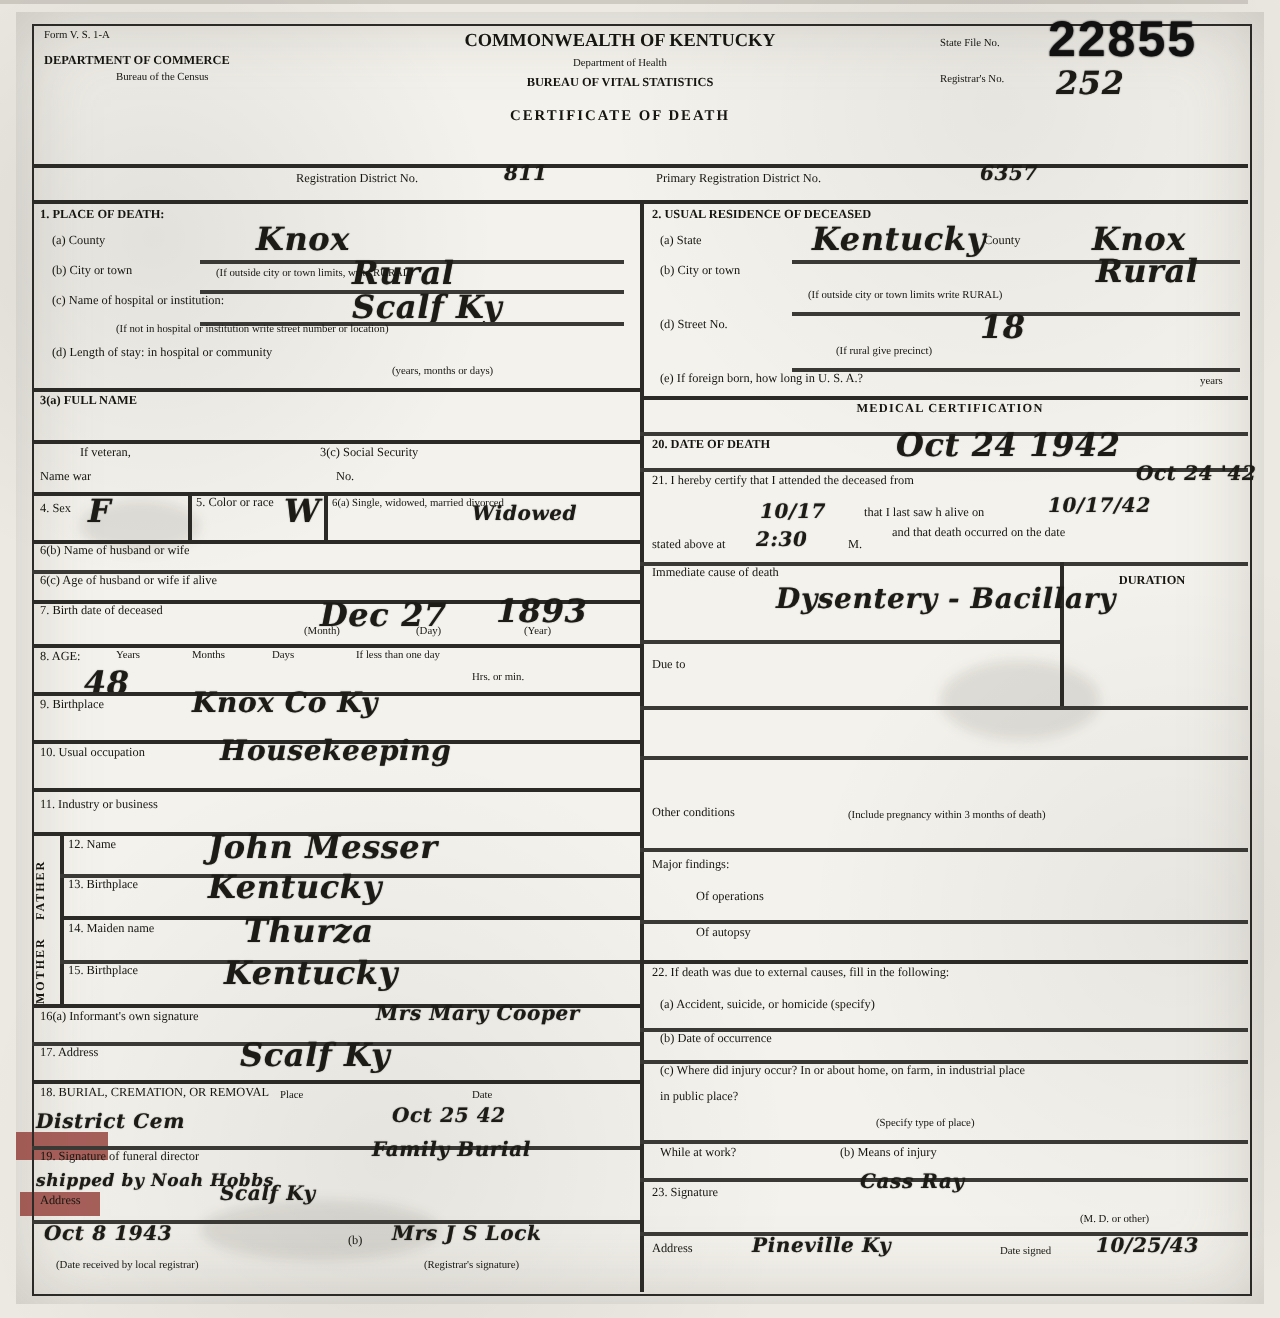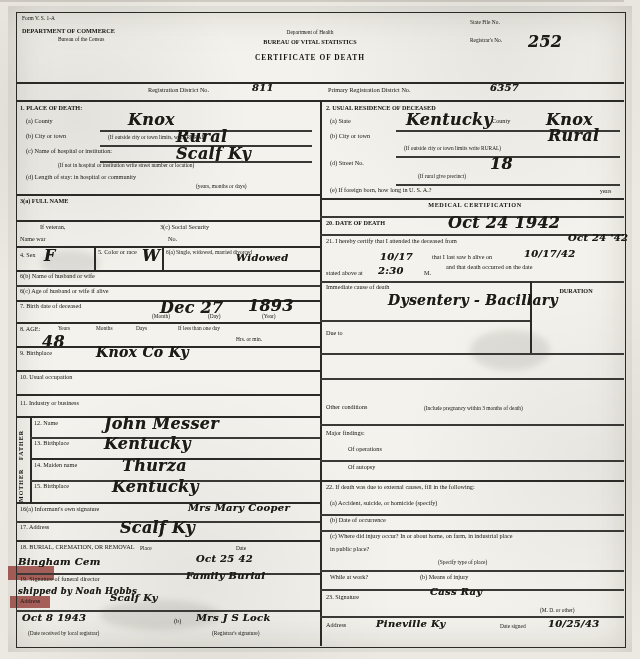--- a/index.html
+++ b/index.html
@@ -75,26 +75,28 @@
 
   <div class="hline" style="left:16px;top:82px;width:608px;"></div>
   <div class="hline" style="left:16px;top:100px;width:608px;"></div>
 
   <div class="vline" style="left:320px;top:100px;height:546px;"></div>
 
   <div class="t xs" style="left:22px;top:16px;">Form V. S. 1-A</div>
   <div class="t sm b" style="left:22px;top:28px;">DEPARTMENT OF COMMERCE</div>
   <div class="t xs" style="left:58px;top:37px;">Bureau of the Census</div>
 
+  <div class="t lg b c" style="left:160px;top:16px;width:300px;">COMMONWEALTH OF KENTUCKY</div>
   <div class="t xs c" style="left:160px;top:30px;width:300px;">Department of Health</div>
   <div class="t sm b c" style="left:160px;top:39px;width:300px;">BUREAU OF VITAL STATISTICS</div>
   <div class="t md b c" style="left:160px;top:54px;width:300px;letter-spacing:1px;">CERTIFICATE OF DEATH</div>
 
   <div class="t xs" style="left:470px;top:20px;">State File No.</div>
   <div class="t xs" style="left:470px;top:38px;">Registrar's No.</div>
+  <div class="stampnum" style="left:524px;top:6px;">22855</div>
   <div class="hw num b1" style="left:528px;top:32px;">252</div>
 
   <div class="t sm" style="left:148px;top:87px;">Registration District No.</div>
   <div class="hw s1" style="left:252px;top:82px;text-align:right;">811</div>
   <div class="t sm" style="left:328px;top:87px;">Primary Registration District No.</div>
   <div class="hw s1" style="left:446px;top:82px;margin-left:44px;">6357</div>
 
   <div class="t sm b" style="left:20px;top:105px;">1. PLACE OF DEATH:</div>
   <div class="t sm" style="left:26px;top:118px;">(a)  County</div>
   <div class="hw b1" style="left:128px;top:110px;">Knox</div>
@@ -153,20 +155,21 @@
   <div class="t xs" style="left:178px;top:326px;">If less than one day</div>
   <div class="t xs" style="left:236px;top:337px;">Hrs.  or  min.</div>
   <div class="hw b1" style="left:42px;top:332px;">48</div>
   <div class="hline" style="left:16px;top:346px;width:304px;"></div>
 
   <div class="t sm" style="left:20px;top:350px;">9.   Birthplace</div>
   <div class="hw b2" style="left:96px;top:344px;">Knox Co Ky</div>
   <div class="hline" style="left:16px;top:370px;width:304px;"></div>
 
   <div class="t sm" style="left:20px;top:374px;">10.  Usual occupation</div>
+  <div class="hw b2" style="left:110px;top:368px;">Housekeeping</div>
   <div class="hline" style="left:16px;top:394px;width:304px;"></div>
 
   <div class="t sm" style="left:20px;top:400px;">11.  Industry or business</div>
   <div class="hline" style="left:16px;top:416px;width:304px;"></div>
 
   <div class="vline" style="left:30px;top:416px;height:88px;"></div>
   <div class="vertlabel" style="left:18px;top:420px;height:40px;">FATHER</div>
   <div class="vertlabel" style="left:18px;top:462px;height:40px;">MOTHER</div>
 
   <div class="t sm" style="left:34px;top:420px;">12.  Name</div>
@@ -185,21 +188,21 @@
   <div class="t sm" style="left:20px;top:506px;">16(a)  Informant's own signature</div>
   <div class="hw s1" style="left:188px;top:502px;">Mrs Mary Cooper</div>
   <div class="hline thin" style="left:16px;top:521px;width:304px;"></div>
   <div class="t sm" style="left:20px;top:524px;">17.  Address</div>
   <div class="hw b1" style="left:120px;top:518px;">Scalf Ky</div>
   <div class="hline" style="left:16px;top:540px;width:304px;"></div>
 
   <div class="t sm" style="left:20px;top:544px;">18.  BURIAL, CREMATION, OR REMOVAL</div>
   <div class="t xs" style="left:140px;top:546px;">Place</div>
   <div class="t xs" style="left:236px;top:546px;">Date</div>
-  <div class="hw s1" style="left:18px;top:556px;">Bingham Cem</div>
+  <div class="hw s1" style="left:18px;top:556px;">District Cem</div>
   <div class="hw s1" style="left:196px;top:553px;">Oct 25  42</div>
   <div class="hline thin" style="left:16px;top:573px;width:304px;"></div>
 
   <div class="t sm" style="left:20px;top:576px;">19.  Signature of funeral director</div>
   <div class="hw s1" style="left:186px;top:570px;">Family Burial</div>
   <div class="hw xsm" style="left:18px;top:586px;">shipped by Noah Hobbs</div>
   <div class="t sm" style="left:20px;top:598px;">Address</div>
   <div class="hw s1" style="left:110px;top:592px;">Scalf Ky</div>
   <div class="hline thin" style="left:16px;top:610px;width:304px;"></div>
 

